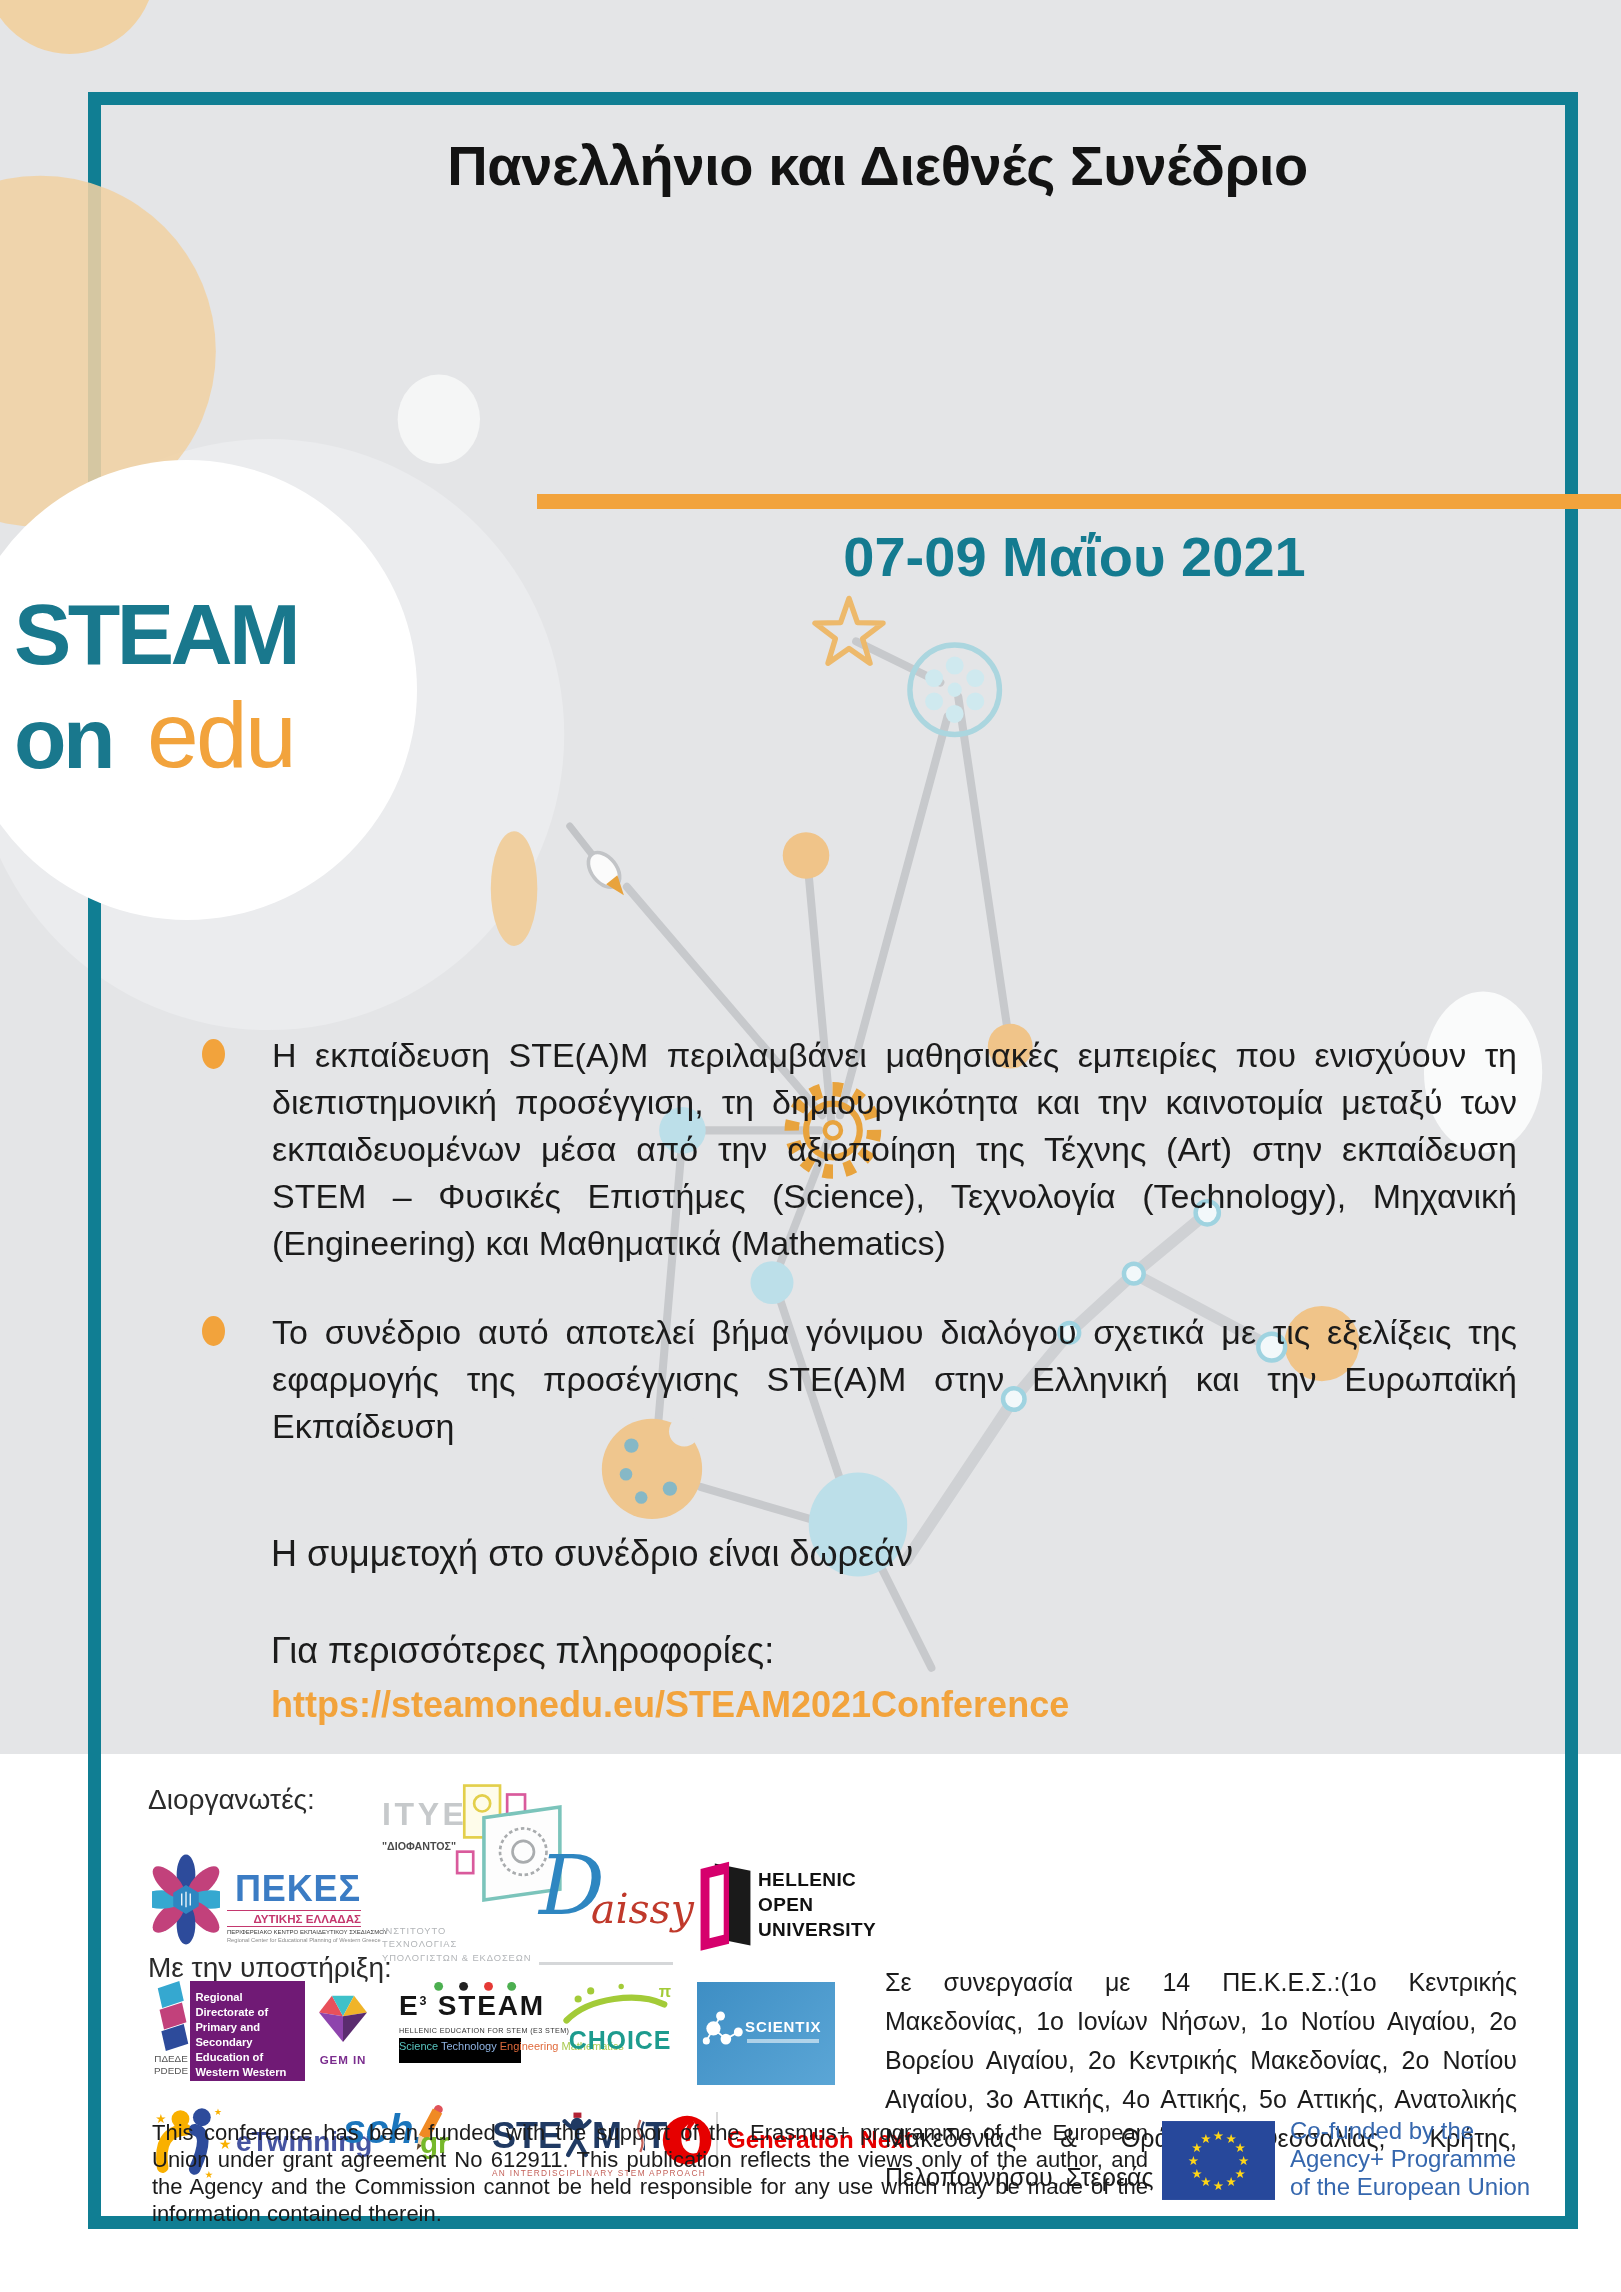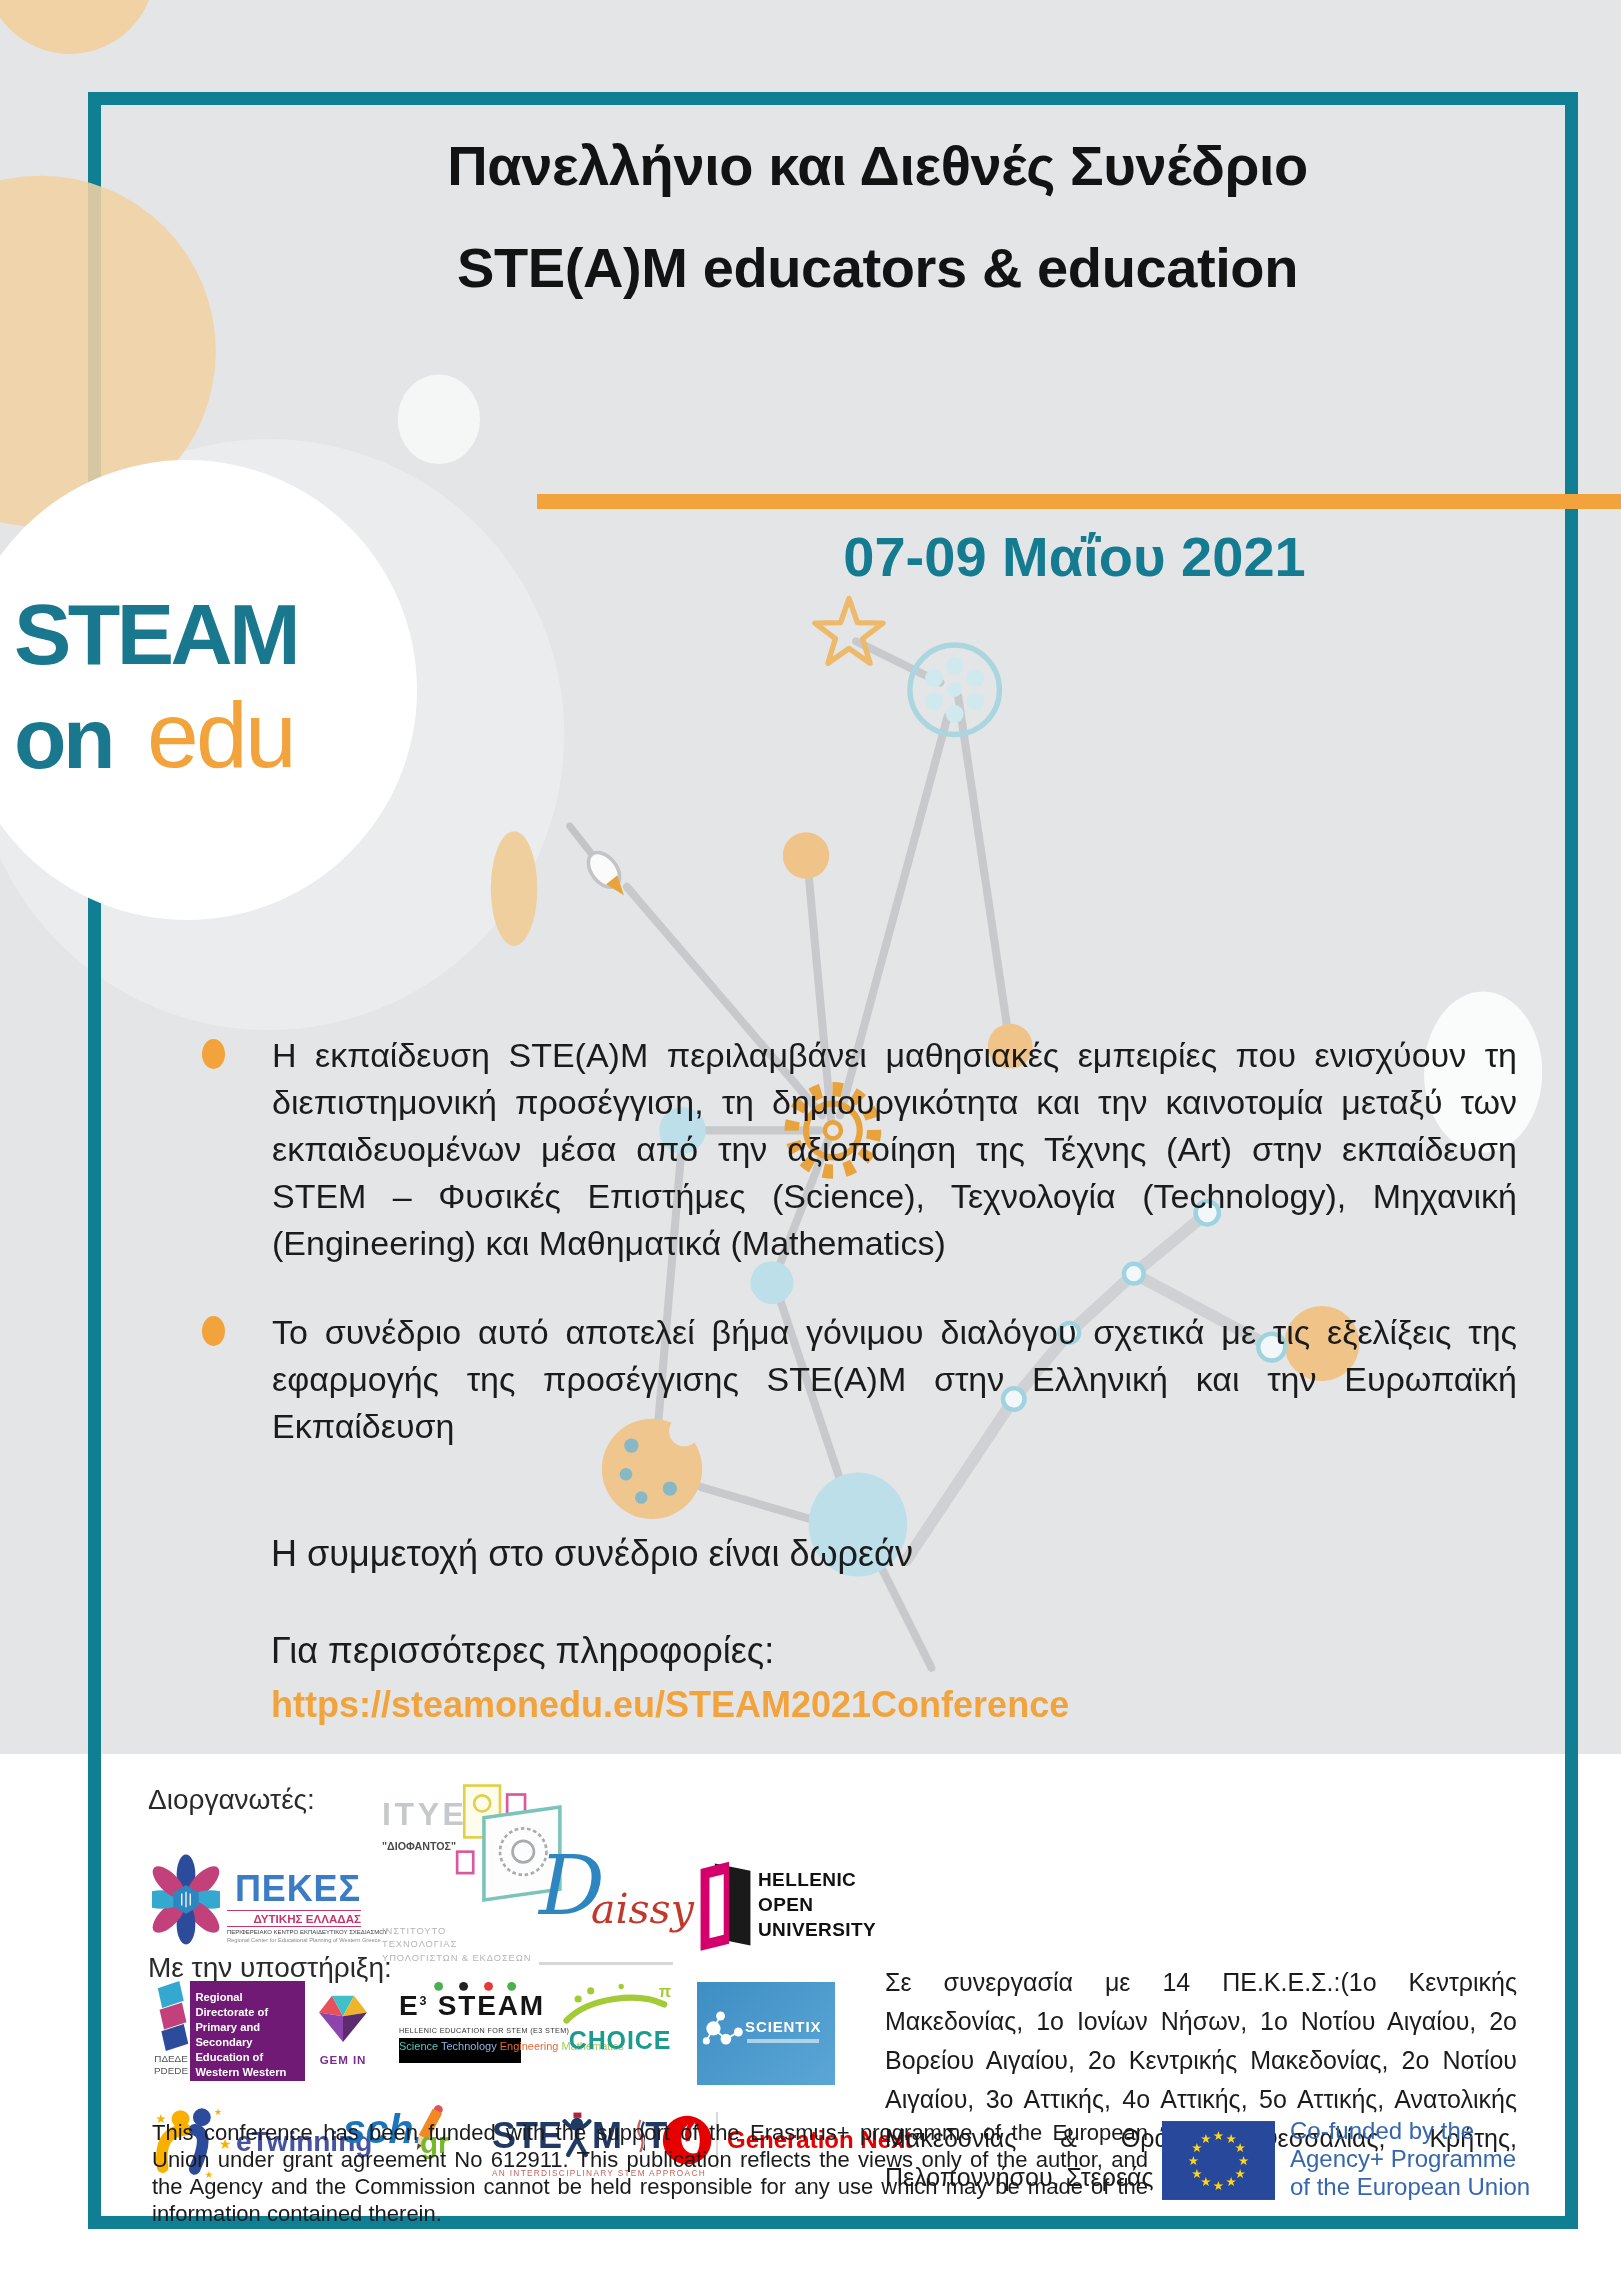--- a/index.html
+++ b/index.html
@@ -168,21 +168,20 @@
 </svg>
 
 <div class="abs logo-circle">
   <span class="logo-steam">STEAM</span>
   <span class="logo-on">on</span>
   <span class="logo-edu">edu</span>
 </div>
 
 <div class="abs title z5">
   <div>Πανελλήνιο και Διεθνές Συνέδριο</div>
-  <div>STE(A)M educators &amp; education</div>
 </div>
 
 <div class="abs orange-rule"></div>
 
 <div class="abs date z5">07-09 Μαΐου 2021</div>
 
 <div class="abs bullet z5" id="bullet-1">
   <span class="dot"></span>
   <div class="btext">Η εκπαίδευση STE(A)M περιλαμβάνει μαθησιακές εμπειρίες που ενισχύουν τη διεπιστημονική προσέγγιση, τη δημιουργικότητα και την καινοτομία μεταξύ των εκπαιδευομένων μέσα από την αξιοποίηση της Τέχνης (Art) στην εκπαίδευση STEM – Φυσικές Επιστήμες (Science), Τεχνολογία (Technology), Μηχανική (Engineering) και Μαθηματικά (Mathematics)</div>
 </div>

